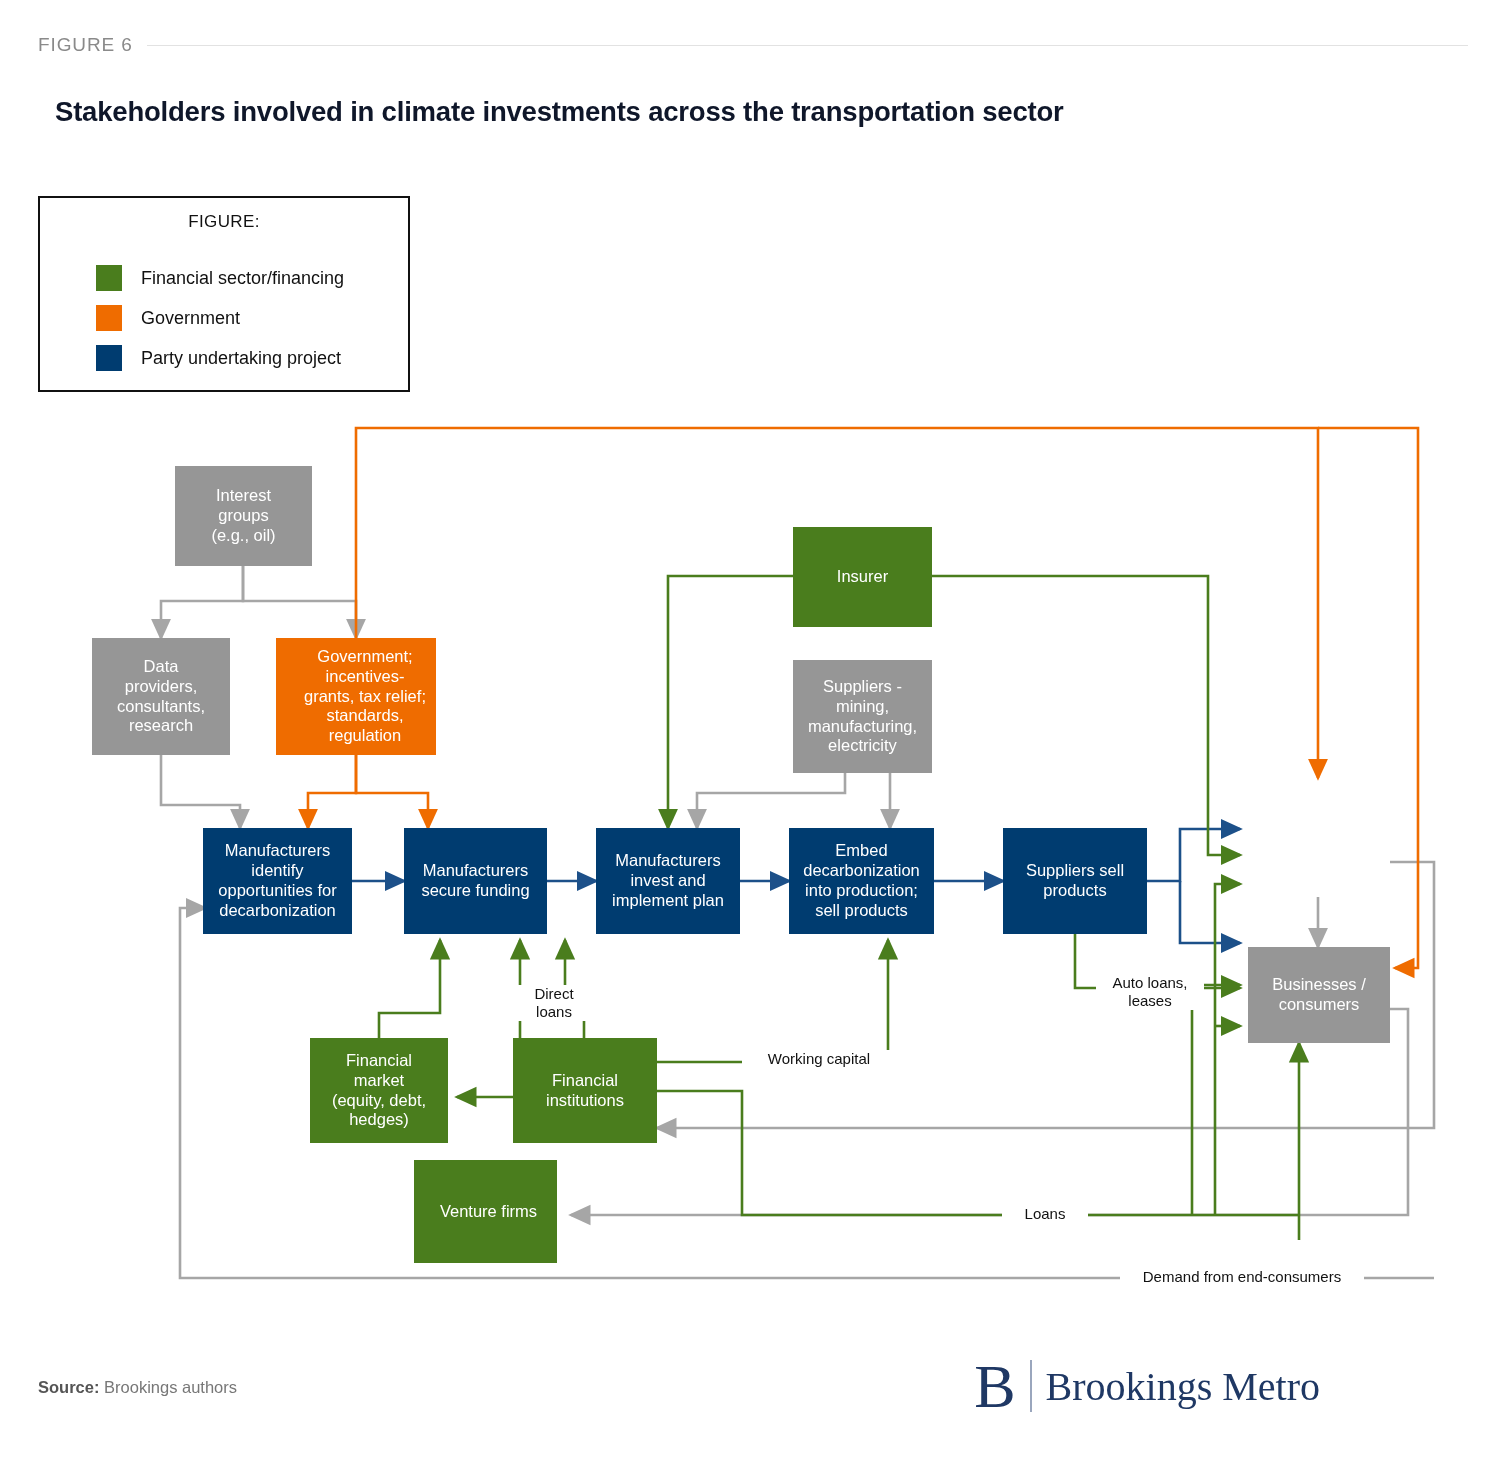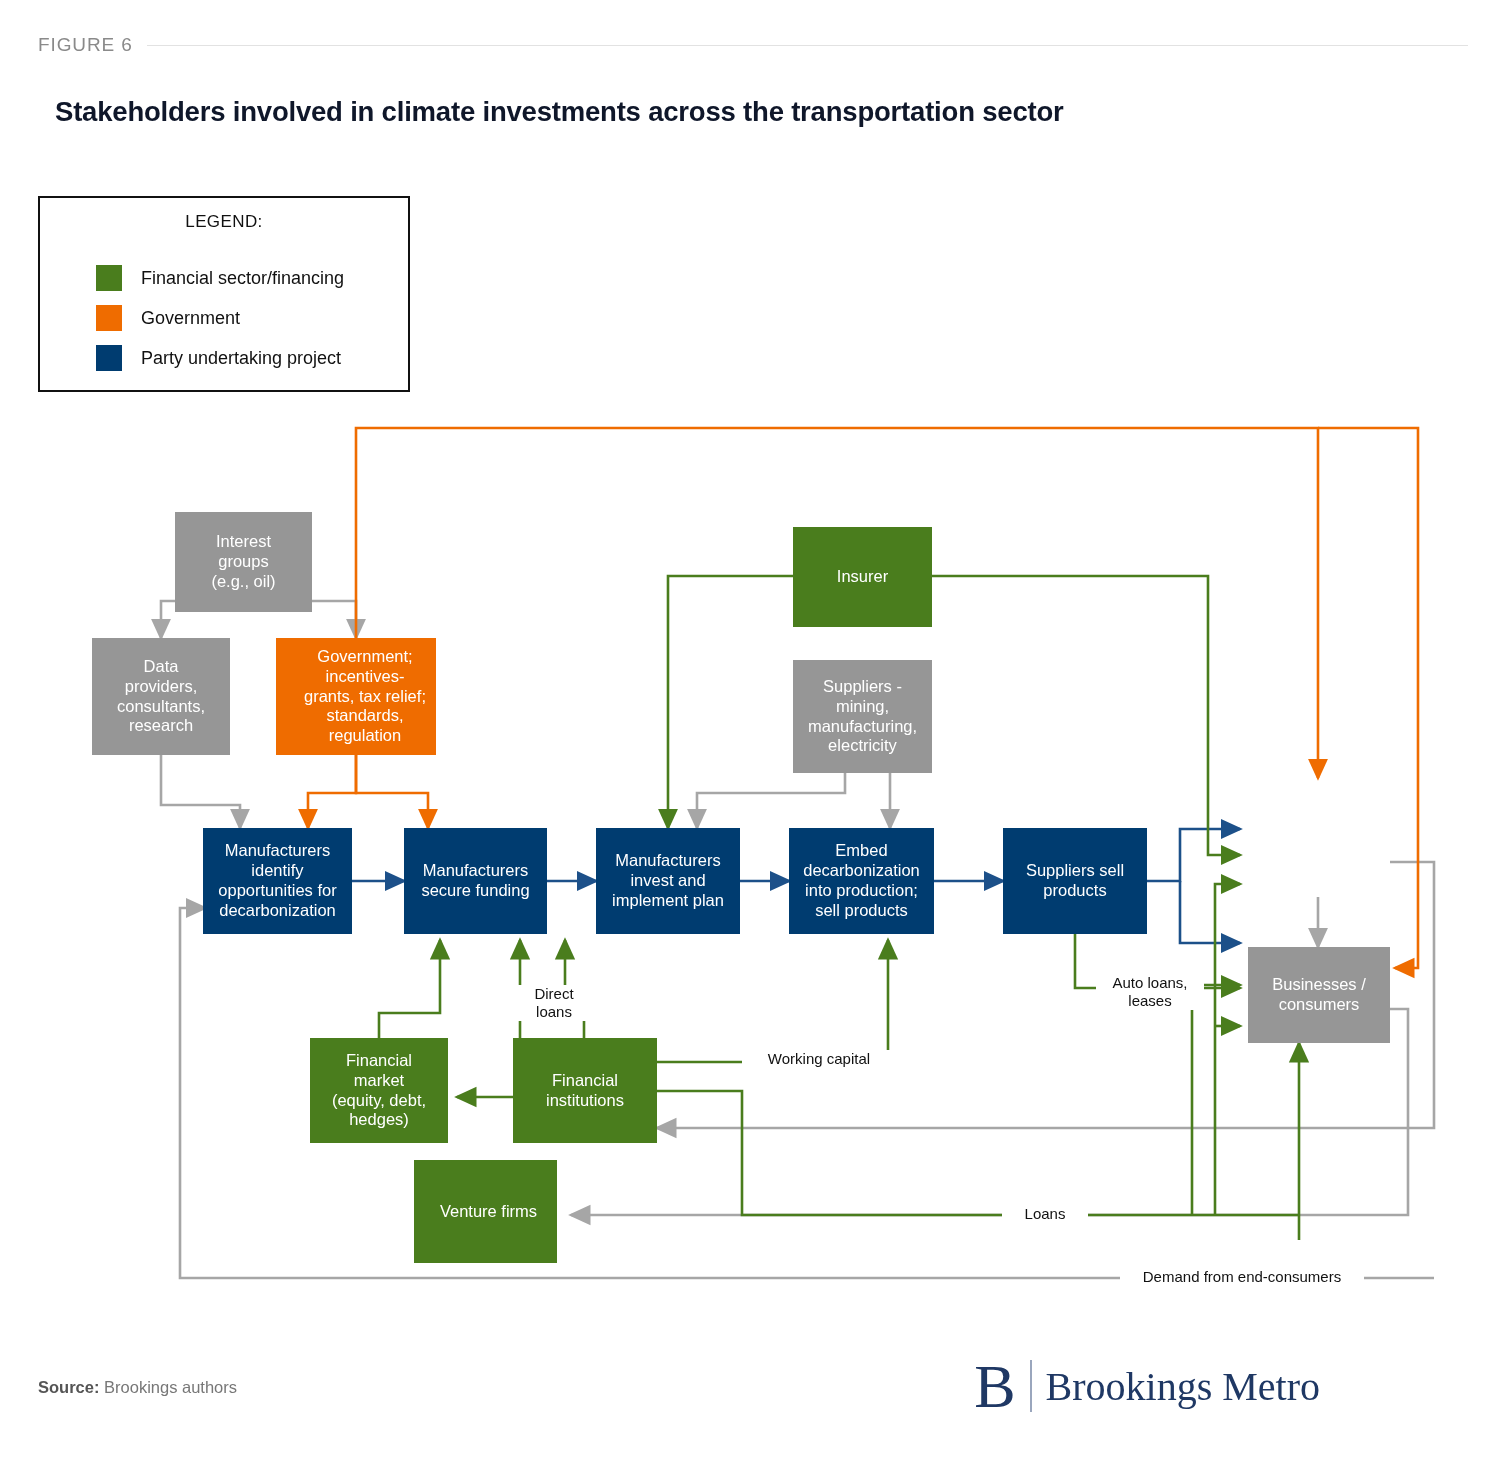--- a/index.html
+++ b/index.html
@@ -45,21 +45,21 @@
 
 <div id="root">
 
   <div class="fig-head">
     <span class="fig-label">FIGURE 6</span>
     <span class="fig-rule"></span>
   </div>
   <div class="fig-title">Stakeholders involved in climate investments across the transportation sector</div>
 
   <div class="legend">
-    <div class="legend-title">LEGEND:</div>
+    <div class="legend-title">FIGURE:</div>
     <div class="legend-rows">
       <div class="legend-row">
         <span class="sw" id="sw0" style="background: rgb(74, 125, 29);"></span>
         <span class="legend-text">Financial sector/financing</span>
       </div>
       <div class="legend-row">
         <span class="sw" id="sw1" style="background: rgb(239, 108, 0);"></span>
         <span class="legend-text">Government</span>
       </div>
       <div class="legend-row">
@@ -143,21 +143,21 @@
 
         <path d="M1215,1215 L1215,884 L1240,884" stroke="#4a7d1d" marker-end="url(#agr)"></path>
         <path d="M1192,1215 L1192,985 L1240,985" stroke="#4a7d1d" marker-end="url(#agr)"></path>
         <path d="M1215,1026 L1240,1026" stroke="#4a7d1d" marker-end="url(#agr)"></path>
 
         <path d="M1075,934 L1075,988 L1100,988" stroke="#4a7d1d"></path>
         <path d="M1195,988 L1240,988" stroke="#4a7d1d" marker-end="url(#agr)"></path>
       </g>
     </svg>
 
-    <div class="node gray" style="left:175px;top:466px;width:137px;height:100px;margin-top:46px;">Interest<br>groups<br>(e.g., oil)</div>
+    <div class="node gray" style="left:175px;top:466px;width:137px;height:100px;">Interest<br>groups<br>(e.g., oil)</div>
     <div class="node gray" style="left:92px;top:638px;width:138px;height:117px;">Data<br>providers,<br>consultants,<br>research</div>
     <div class="node orange" style="left:276px;top:638px;width:160px;height:117px;">Government;<br>incentives-<br>grants, tax relief;<br>standards,<br>regulation</div>
     <div class="node gray" style="left:793px;top:660px;width:139px;height:113px;">Suppliers -<br>mining,<br>manufacturing,<br>electricity</div>
     <div class="node green" style="left:793px;top:527px;width:139px;height:100px;">Insurer</div>
     <div class="node navy" style="left:203px;top:828px;width:149px;height:106px;">Manufacturers<br>identify<br>opportunities for<br>decarbonization</div>
     <div class="node navy" style="left:404px;top:828px;width:143px;height:106px;">Manufacturers<br>secure funding</div>
     <div class="node navy" style="left:596px;top:828px;width:144px;height:106px;">Manufacturers<br>invest and<br>implement plan</div>
     <div class="node navy" style="left:789px;top:828px;width:145px;height:106px;">Embed<br>decarbonization<br>into production;<br>sell products</div>
     <div class="node navy" style="left:1003px;top:828px;width:144px;height:106px;">Suppliers sell<br>products</div>
     <div class="node gray" style="left:1248px;top:947px;width:142px;height:96px;">Businesses /<br>consumers</div>

